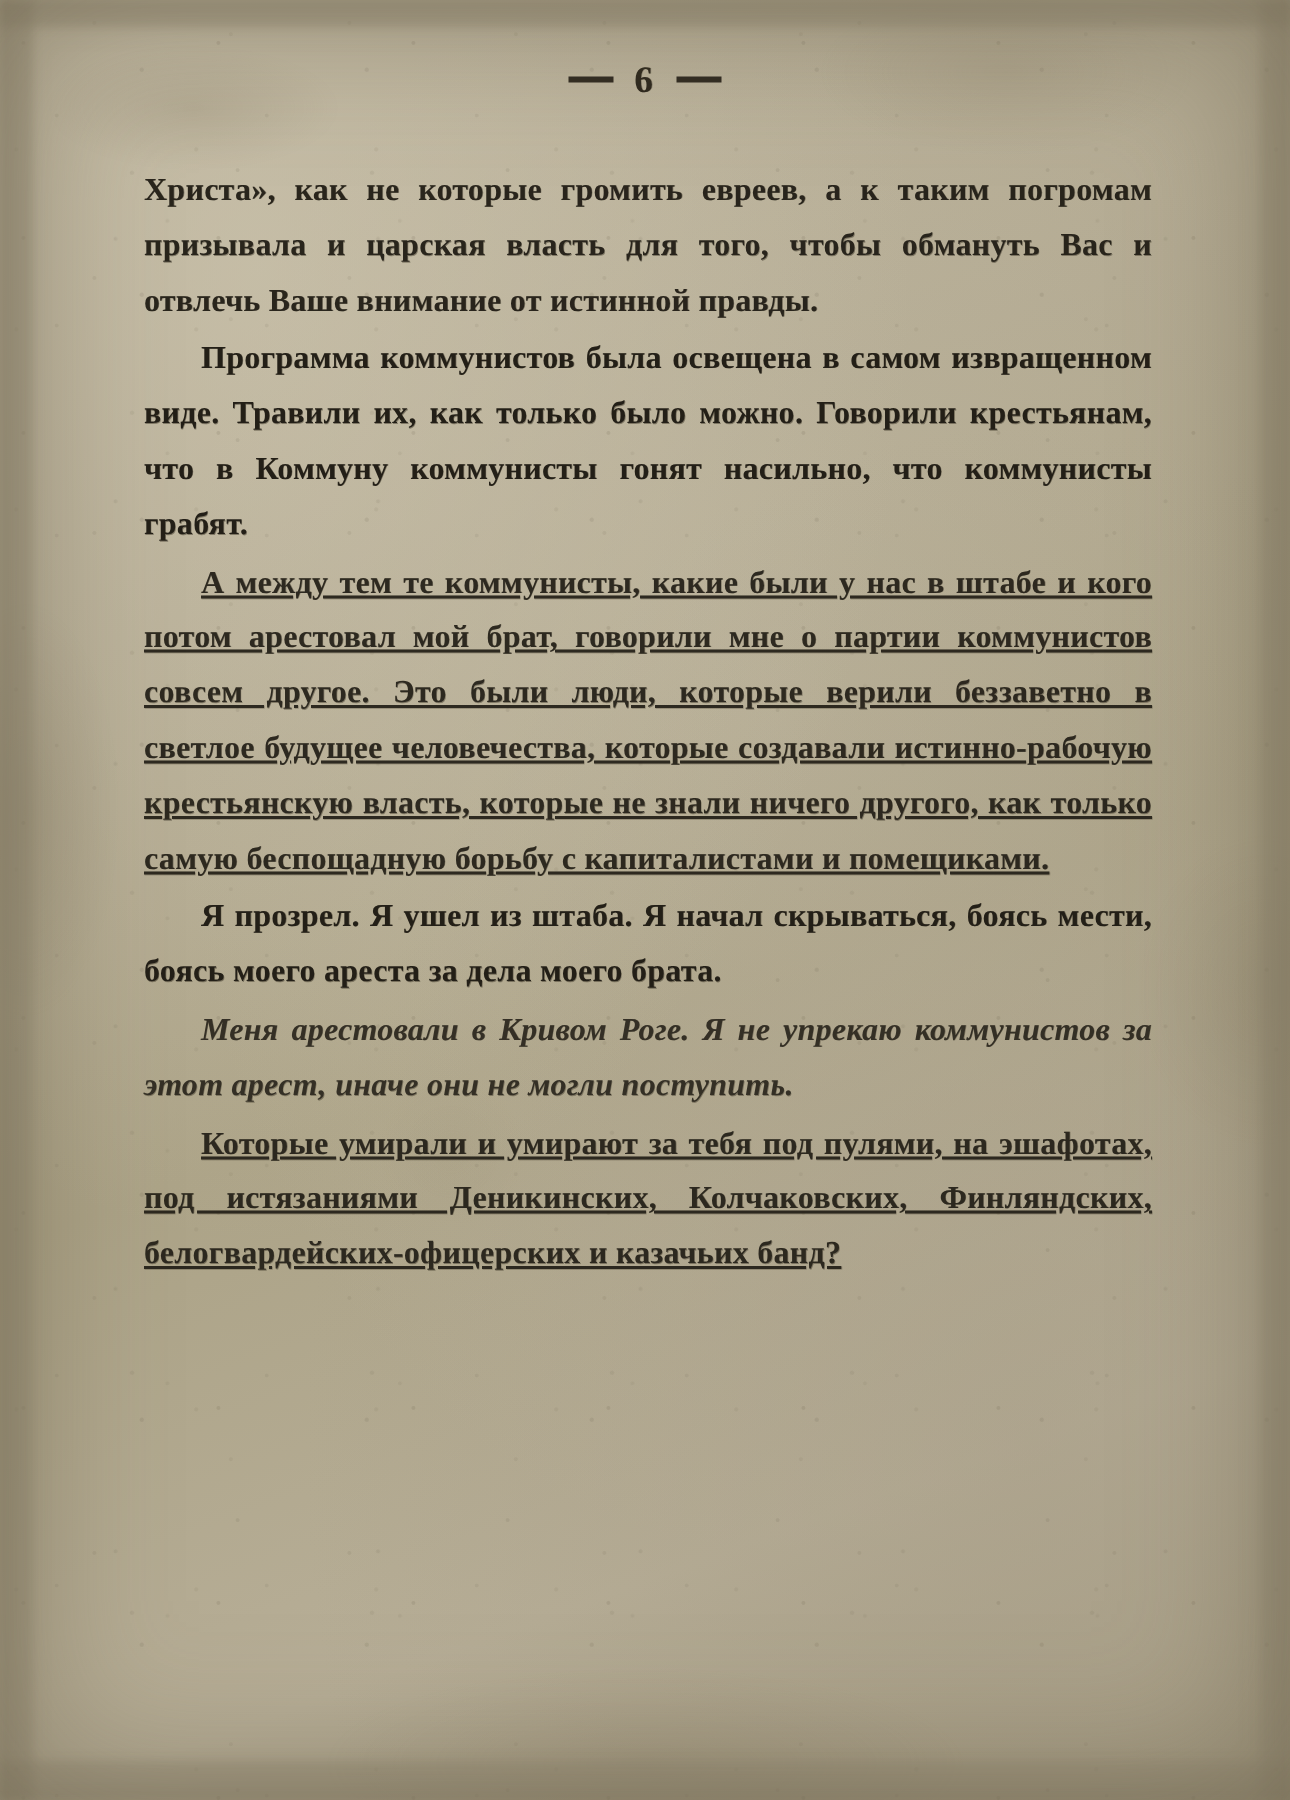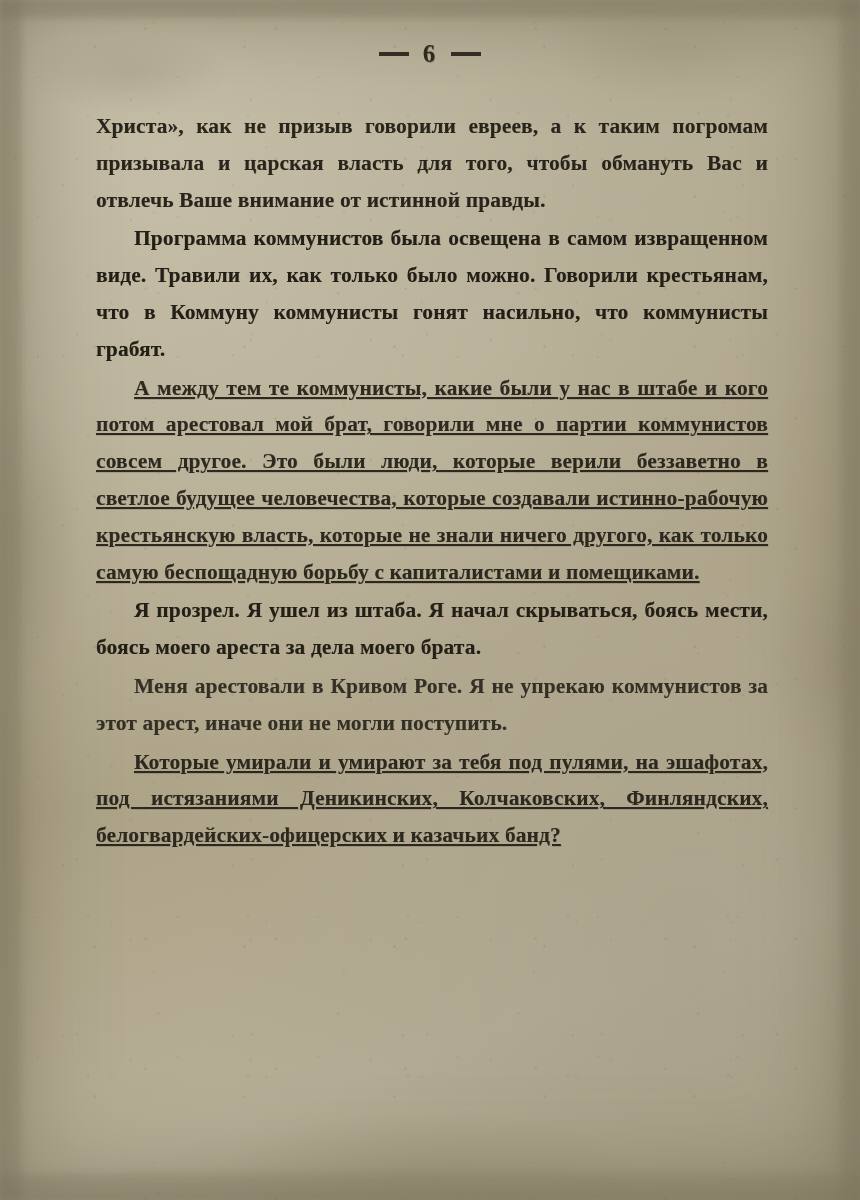--- a/index.html
+++ b/index.html
@@ -117,21 +117,21 @@
 
   .para b.heavy {
     font-weight: bold;
     font-size: 22.6px;
     letter-spacing: 0.4px;
     font-family: "DejaVu Serif", serif;
   }
 
   
   .fade-1 { opacity: 0.93; text-decoration: underline; }
-  .fade-2 { opacity: 0.88; }
+  .fade-2 { opacity: 0.88; font-style: italic; }
   .fade-3 { opacity: 0.96; }
 
   
   .edge-wear {
     position: absolute;
     pointer-events: none;
     background: rgba(150,142,120,0.45);
     filter: blur(3px);
   }
 </style>
@@ -142,21 +142,21 @@
 
   <div id="grain"></div>
   <div id="blotches"></div>
 
   <div class="page-header">
     <span class="dash"></span><span>6</span><span class="dash"></span>
   </div>
 
   <div class="body-text">
 
-    <p class="para fade-3">Христа», как не призыв говорили евреев, а к таким погромам призывала и царская власть для того, чтобы обмануть Вас и отвлечь Ваше внимание от истинной правды.</p>
+    <p class="para fade-3">Христа», как не которые громить евреев, а к таким погромам призывала и царская власть для того, чтобы обмануть Вас и отвлечь Ваше внимание от истинной правды.</p>
 
     <p class="para indent">Программа коммунистов была освещена в самом извращенном виде. Травили их, как только было можно. Говорили крестьянам, что в Коммуну коммунисты гонят насильно, что коммунисты грабят.</p>
 
     <p class="para indent fade-1">А между тем те коммунисты, какие были у нас в штабе и кого потом арестовал мой брат, говорили мне о партии коммунистов совсем другое. Это были люди, которые верили беззаветно в светлое будущее человечества, которые создавали истинно-рабочую крестьянскую власть, которые не знали ничего другого, как только самую беспощадную борьбу с капиталистами и помещиками.</p>
 
     <p class="para indent">Я прозрел. Я ушел из штаба. Я начал скрываться, боясь мести, боясь моего ареста за дела моего брата.</p>
 
     <p class="para indent fade-2">Меня арестовали в Кривом Роге. Я не упрекаю коммунистов за этот арест, иначе они не могли поступить.</p>
 
 

